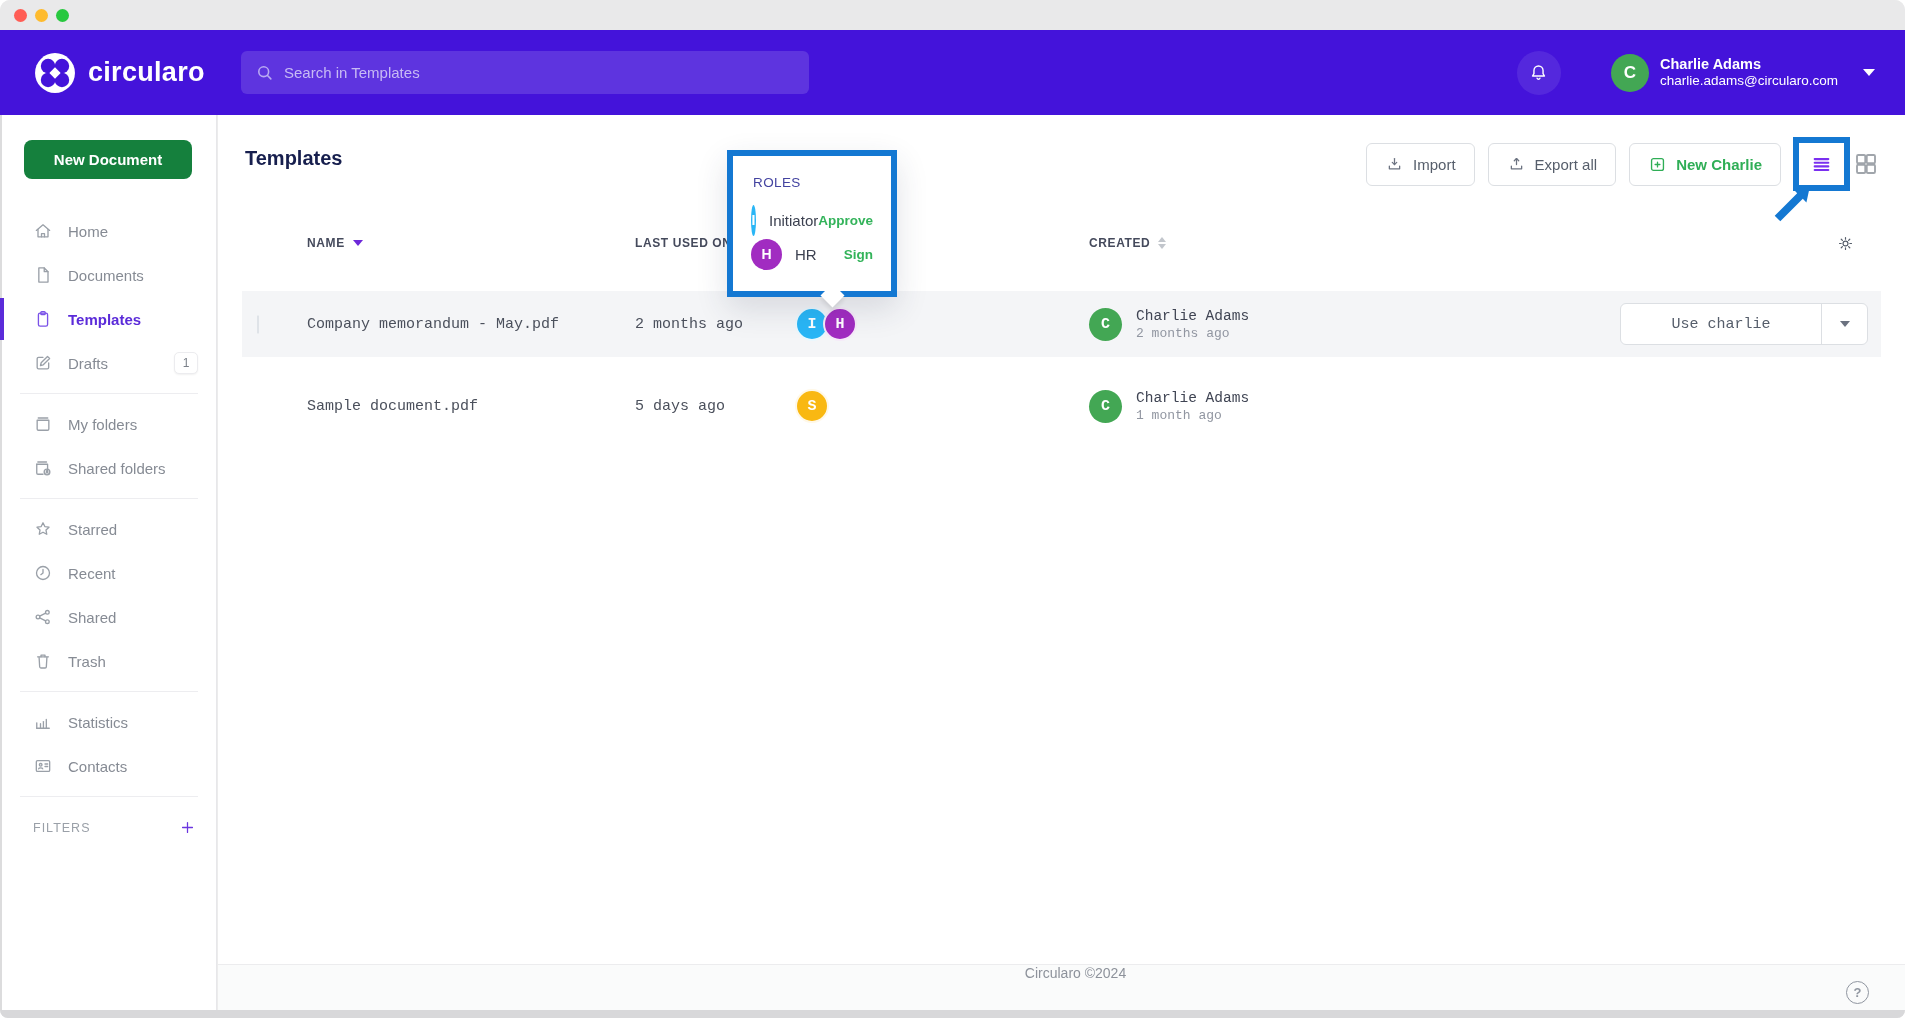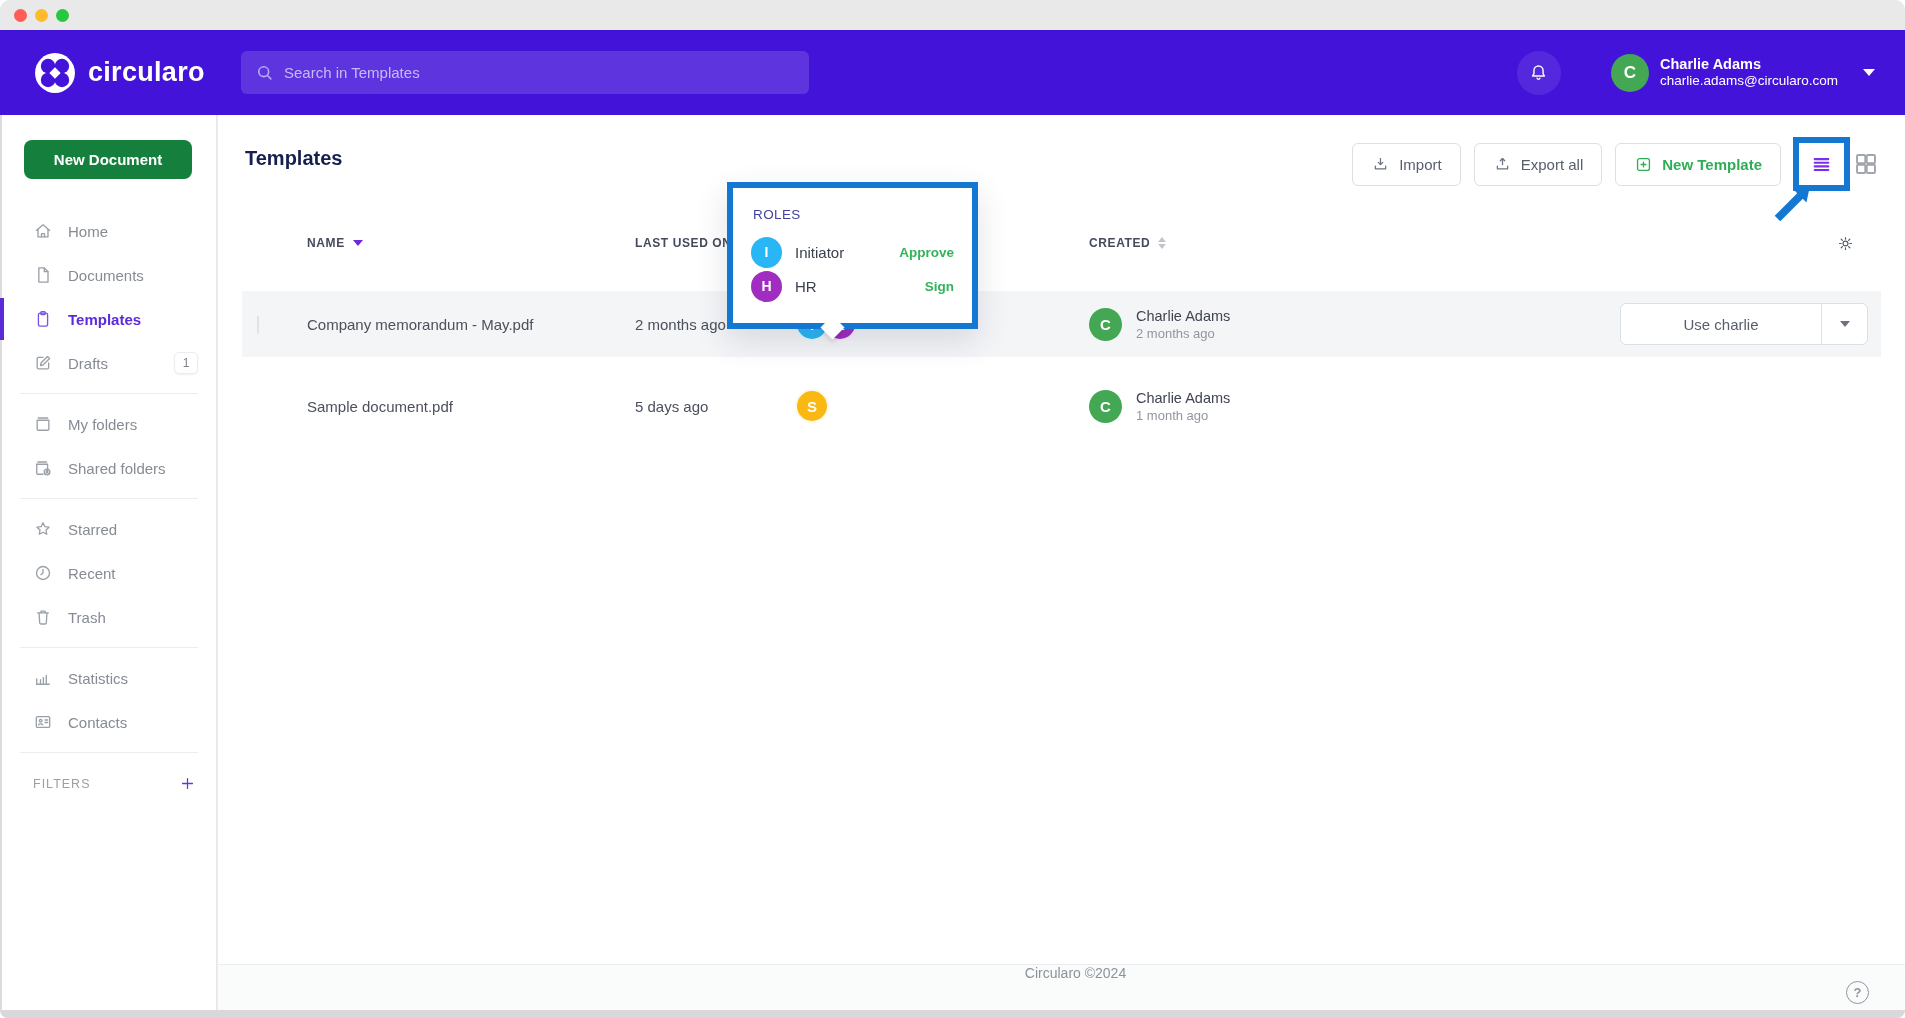--- a/index.html
+++ b/index.html
@@ -82,21 +82,21 @@
   .trow{ display:grid; grid-template-columns:65px 328px 160px 294px 1fr 262px; align-items:center; }
   .thead{ height:40px; font-size:12px; font-weight:bold; letter-spacing:.6px; color:#454a5c;text-align:right; }
   .th{ display:flex; align-items:center; gap:8px; }
   .sort-desc{ width:0; height:0; border-left:5px solid transparent; border-right:5px solid transparent;
               border-top:6px solid #6d28d9; }
   .sort-both{ display:flex; flex-direction:column; gap:2px; }
   .sort-both i{ width:0; height:0; border-left:4px solid transparent; border-right:4px solid transparent; }
   .sort-both .up{ border-bottom:5px solid #c2c6cc; }
   .sort-both .down{ border-top:5px solid #c2c6cc; }
   .th-action{ justify-content:flex-end; padding-right:26px; color:#565e6b; }
-  .rows{ margin-top:28px; }
+  .rows{ margin-top:28px;font-family:Liberation Mono, monospace; }
   .row{ height:66px; font-size:15px; color:#4b505c; }
   .row.shaded{ background:#f4f5f7; }
   .row + .row{ margin-top:16px; }
   .checkbox{ width:22px; height:22px; border:1px solid #dfe3e8; border-radius:4px; background:#fff; margin-left:15px;
              cursor:pointer; }
   .role-avatars{ display:flex; align-items:center; }
   .role-av{ width:34px; height:34px; font-size:15px; border:2px solid rgba(255,255,255,.9); }
   .role-av + .role-av{ margin-left:-6px; }
   .av-blue{ background:#29b6f6; } .av-purple{ background:#a12cc1; } .av-yellow{ background:#f9b812; }
   .creator{ display:flex; align-items:center; gap:14px; }
@@ -115,23 +115,23 @@
 
   
   .main-footer{ position:absolute; left:0; right:0; bottom:0; height:46px; background:#fafbfb;
                 border-top:1px solid #ececee; display:flex; align-items:center;flex-direction:column; }
   .copyright{ margin-left:28px; color:#8d929b; font-size:14px; }
   .help-btn{ margin-left:auto; margin-right:36px; width:23px; height:23px; border:1.5px solid #9096a0; border-radius:50%;
              color:#9096a0; font-size:13px; font-weight:bold; display:flex; align-items:center; justify-content:center;
              cursor:pointer; }
 
   
-  .roles-popup{ position:absolute; left:727px; top:150px; width:251px; height:147px; background:#fff;
+  .roles-popup{ position:absolute; left:727px; top:150px; width:170px; height:147px; background:#fff;
                 border:6px solid #1478d2; z-index:30; box-shadow:0 12px 30px rgba(40,50,80,.14);
-                padding:13px 18px 0 18px;margin-top:32px; }
+                padding:13px 18px 0 18px; }
   .roles-title{ color:#4343a0; font-size:13.5px; letter-spacing:.4px; margin:6px 0 13px 2px; }
   .role-line{ display:flex; align-items:center; height:34px; }
   .role-line .avatar{ width:31px; height:31px; font-size:14px; }
   .role-name{ margin-left:13px; font-size:15px; color:#3c4150; }
   .role-action{ margin-left:auto; font-size:13.5px; font-weight:bold; color:#33b35a; }
   .popup-notch{ position:absolute; left:91px; bottom:-13px; width:17px; height:17px; background:#fff;
                 transform:rotate(45deg); box-shadow:3px 3px 4px rgba(0,0,0,.08); }
 
   .cursor-arrow{ position:absolute; left:1768px; top:180px; z-index:40; }
 </style>
@@ -247,20 +247,29 @@
       </li>
       <li>
         <svg width="20" height="20" viewBox="0 0 24 24" fill="none" stroke="currentColor" stroke-width="1.6" stroke-linecap="round" stroke-linejoin="round">
           <circle cx="12" cy="12" r="7.8"></circle>
             <path d="M12 7.8V12l-2.6 2"></path>
         </svg>
         <span>Recent</span>
       </li>
       <li>
         <svg width="20" height="20" viewBox="0 0 24 24" fill="none" stroke="currentColor" stroke-width="1.6" stroke-linecap="round" stroke-linejoin="round">
+          <circle cx="6" cy="12" r="2.2"></circle>
+            <circle cx="17.2" cy="6.4" r="2.2"></circle>
+            <circle cx="17.2" cy="17.6" r="2.2"></circle>
+          <path d="M8 11l7.2-3.7M8 13l7.2 3.7"></path>
+        </svg>
+        <span>Shared</span>
+      </li>
+      <li>
+        <svg width="20" height="20" viewBox="0 0 24 24" fill="none" stroke="currentColor" stroke-width="1.6" stroke-linecap="round" stroke-linejoin="round">
           <path d="M5.5 7h13"></path>
             <path d="M9.6 7V5h4.8v2"></path>
           <path d="M7.3 7.5 8 19a1.5 1.5 0 0 0 1.5 1.4h5A1.5 1.5 0 0 0 16 19l.7-11.5"></path>
         </svg>
         <span>Trash</span>
       </li>
       <div class="side-divider"></div>
       <li>
         <svg width="20" height="20" viewBox="0 0 24 24" fill="none" stroke="currentColor" stroke-width="1.6" stroke-linecap="round" stroke-linejoin="round">
           <path d="M4.5 13v6.5"></path>
@@ -311,21 +320,21 @@
             <path d="M9.2 7.3 12 4.5l2.8 2.8"></path>
             <path d="M5.5 14v3.5h13V14"></path>
         </svg>
         <span>Export all</span>
       </button>
       <button class="btn green">
         <svg width="19" height="19" viewBox="0 0 24 24" fill="none" stroke="currentColor" stroke-width="1.7" stroke-linecap="round" stroke-linejoin="round">
           <rect x="4.5" y="4.5" width="15" height="15" rx="2.5"></rect>
             <path d="M12 9v6M9 12h6"></path>
         </svg>
-        <span>New Template</span>
+        <span>New Charlie</span>
       </button>
 
       <div class="view-toggle">
         <div class="anno-box">
           <svg width="25" height="25" viewBox="0 0 24 24" fill="none" stroke="#7a2ff0" stroke-width="2.1" stroke-linecap="round">
             <path d="M5.5 6.8h13M5.5 10.3h13M5.5 13.8h13M5.5 17.3h13"></path>
           </svg>
         </div>
         <span class="grid-btn">
           <svg width="30" height="30" viewBox="0 0 24 24" fill="none" stroke="currentColor" stroke-width="1.5">

